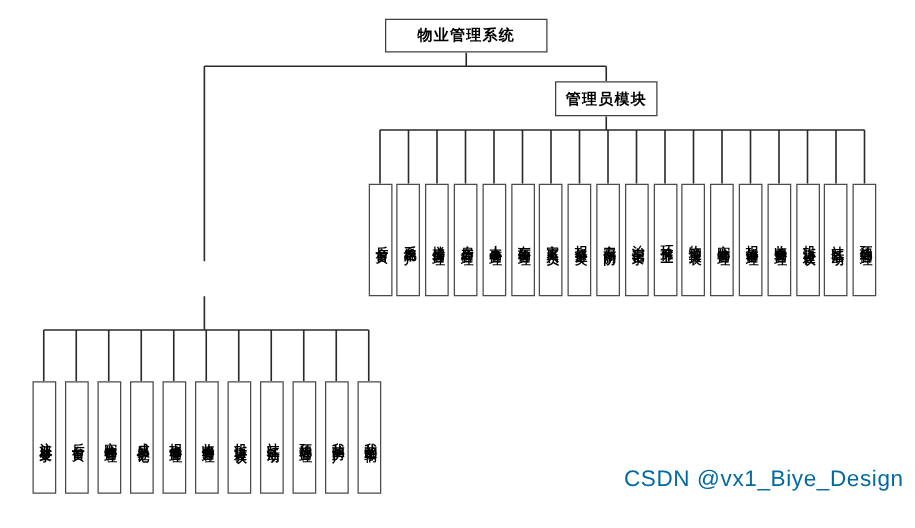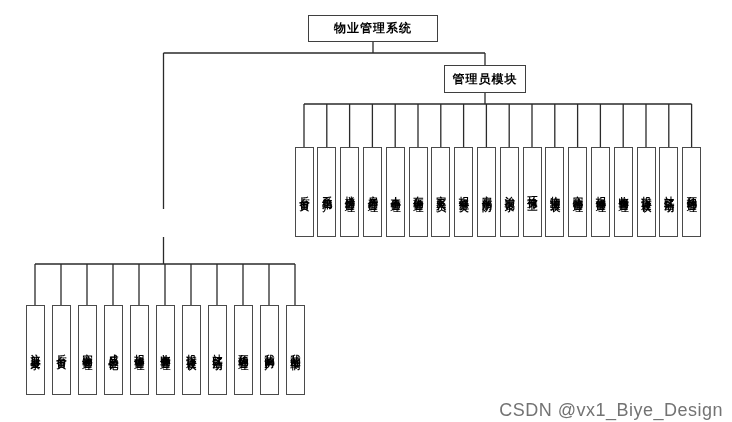--- a/index.html
+++ b/index.html
@@ -46,23 +46,23 @@
     font-size: 10px;
     font-weight: 600;
     color: #000000;
     letter-spacing: 2px;
     line-height: 1;
     overflow: hidden;
   }
   #watermark {
     position: absolute;
     right: 9px;
-    top: 400px;
+    top: 373px;
     font-size: 18px;
-    color: #737373;
+    color: #0369a1;
     letter-spacing: 0.5px;
     white-space: nowrap;
   }
 </style>
 </head>
 <body>
 
 <div id="canvas">
 
   <svg id="wires" xmlns="http://www.w3.org/2000/svg" viewBox="0 0 732 422">

